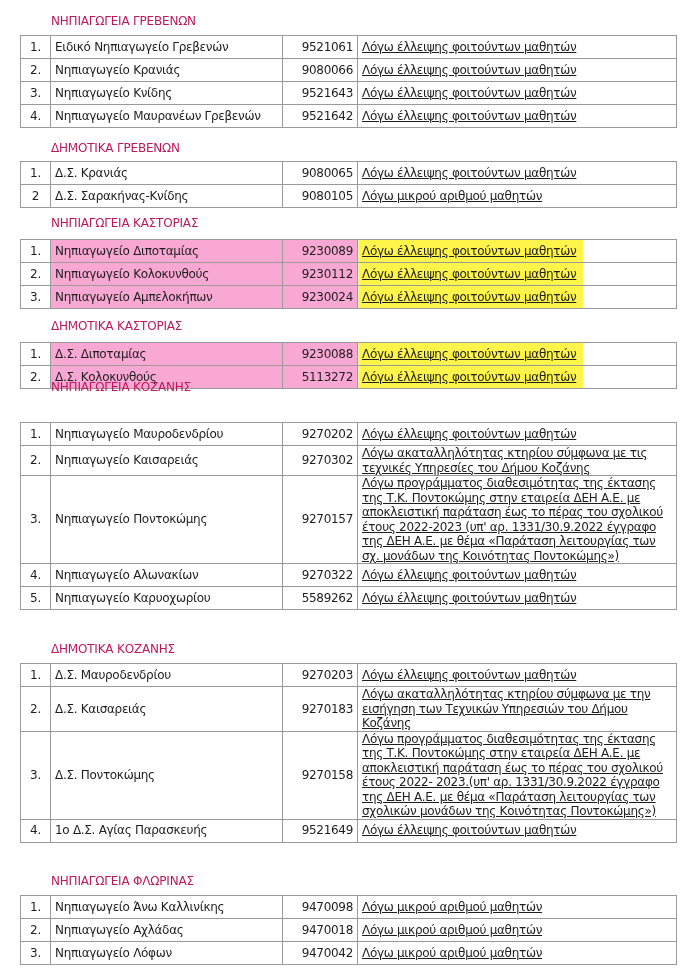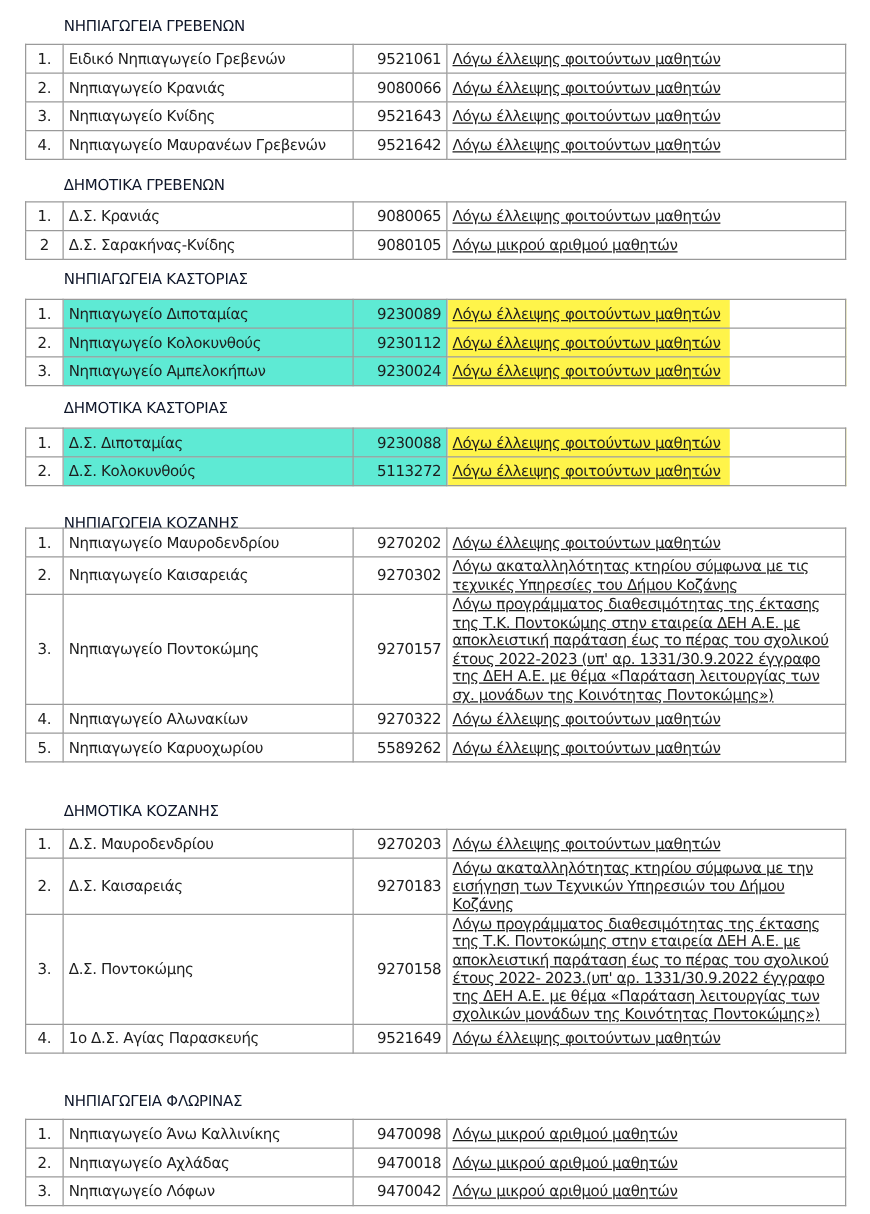--- a/index.html
+++ b/index.html
@@ -3,21 +3,21 @@
 <meta charset="utf-8">
 <style>
   html, body { margin: 0; padding: 0; background: #ffffff; }
   body {
     width: 696px; height: 971px; overflow: hidden; position: relative;
     font-family: "DejaVu Sans", sans-serif; color: #1a1a1a;
   }
   .page { position: absolute; left: 0; top: 0; width: 696px; }
   .section-title {
     position: absolute; left: 51px;
-    font-size: 12px; letter-spacing: -0.2px; color: #0f172a;
+    font-size: 12px; letter-spacing: -0.2px; color: #be185d;
     white-space: nowrap;
   }
   table.schools {
     position: absolute; left: 20px; width: 656px;
     border-collapse: collapse; table-layout: fixed;
     font-size: 12px; letter-spacing: -0.3px;
   }
   table.schools td {
     border: 1.5px solid #9a9a9a;
     padding: 0 4px;
@@ -26,21 +26,21 @@
     height: 22px;
     color: #1e1e1e;
   }
   col.c-idx { width: 30px; }
   col.c-name { width: 232px; }
   col.c-code { width: 75px; }
   col.c-reason { width: 319px; }
   td.idx { text-align: center; padding: 0; }
   td.code { text-align: right; padding-right: 7px; margin-top: 45px; }
   td.reason { padding-left: 4px; padding-right: 2px; text-decoration: underline; }
-  tr.hl td.name, tr.hl td.code { background: #5eead4; }
+  tr.hl td.name, tr.hl td.code { background: #f9a8d4; }
   tr.hl td.reason { background: linear-gradient(to right, #fff44a 0, #fff44a 225px, #ffffff 225px); }
   td.tall { padding-top: 1px; padding-bottom: 1px; }
 </style>
 </head>
 <body>
 
 <div class="page">
 
   <div class="section-title" style="top:14px">ΝΗΠΙΑΓΩΓΕΙΑ ΓΡΕΒΕΝΩΝ</div>
   <table class="schools" style="top:35px">
@@ -149,21 +149,21 @@
         </tr>
     <tr class="hl">
           <td class="idx">2.</td>
           <td class="name">Δ.Σ. Κολοκυνθούς</td>
           <td class="code">5113272</td>
           <td class="reason">Λόγω έλλειψης φοιτούντων μαθητών</td>
         </tr>
   </tbody>
     </table>
 
-  <div class="section-title" style="top:411px">ΝΗΠΙΑΓΩΓΕΙΑ ΚΟΖΑΝΗΣ</div>
+  <div class="section-title" style="top:380px">ΝΗΠΙΑΓΩΓΕΙΑ ΚΟΖΑΝΗΣ</div>
   <table class="schools" style="top:422px">
     <colgroup>
         <col class="c-idx">
         <col class="c-name">
         <col class="c-code">
         <col class="c-reason">
       </colgroup>
     <tbody>
         <tr>
           <td class="idx">1.</td>

